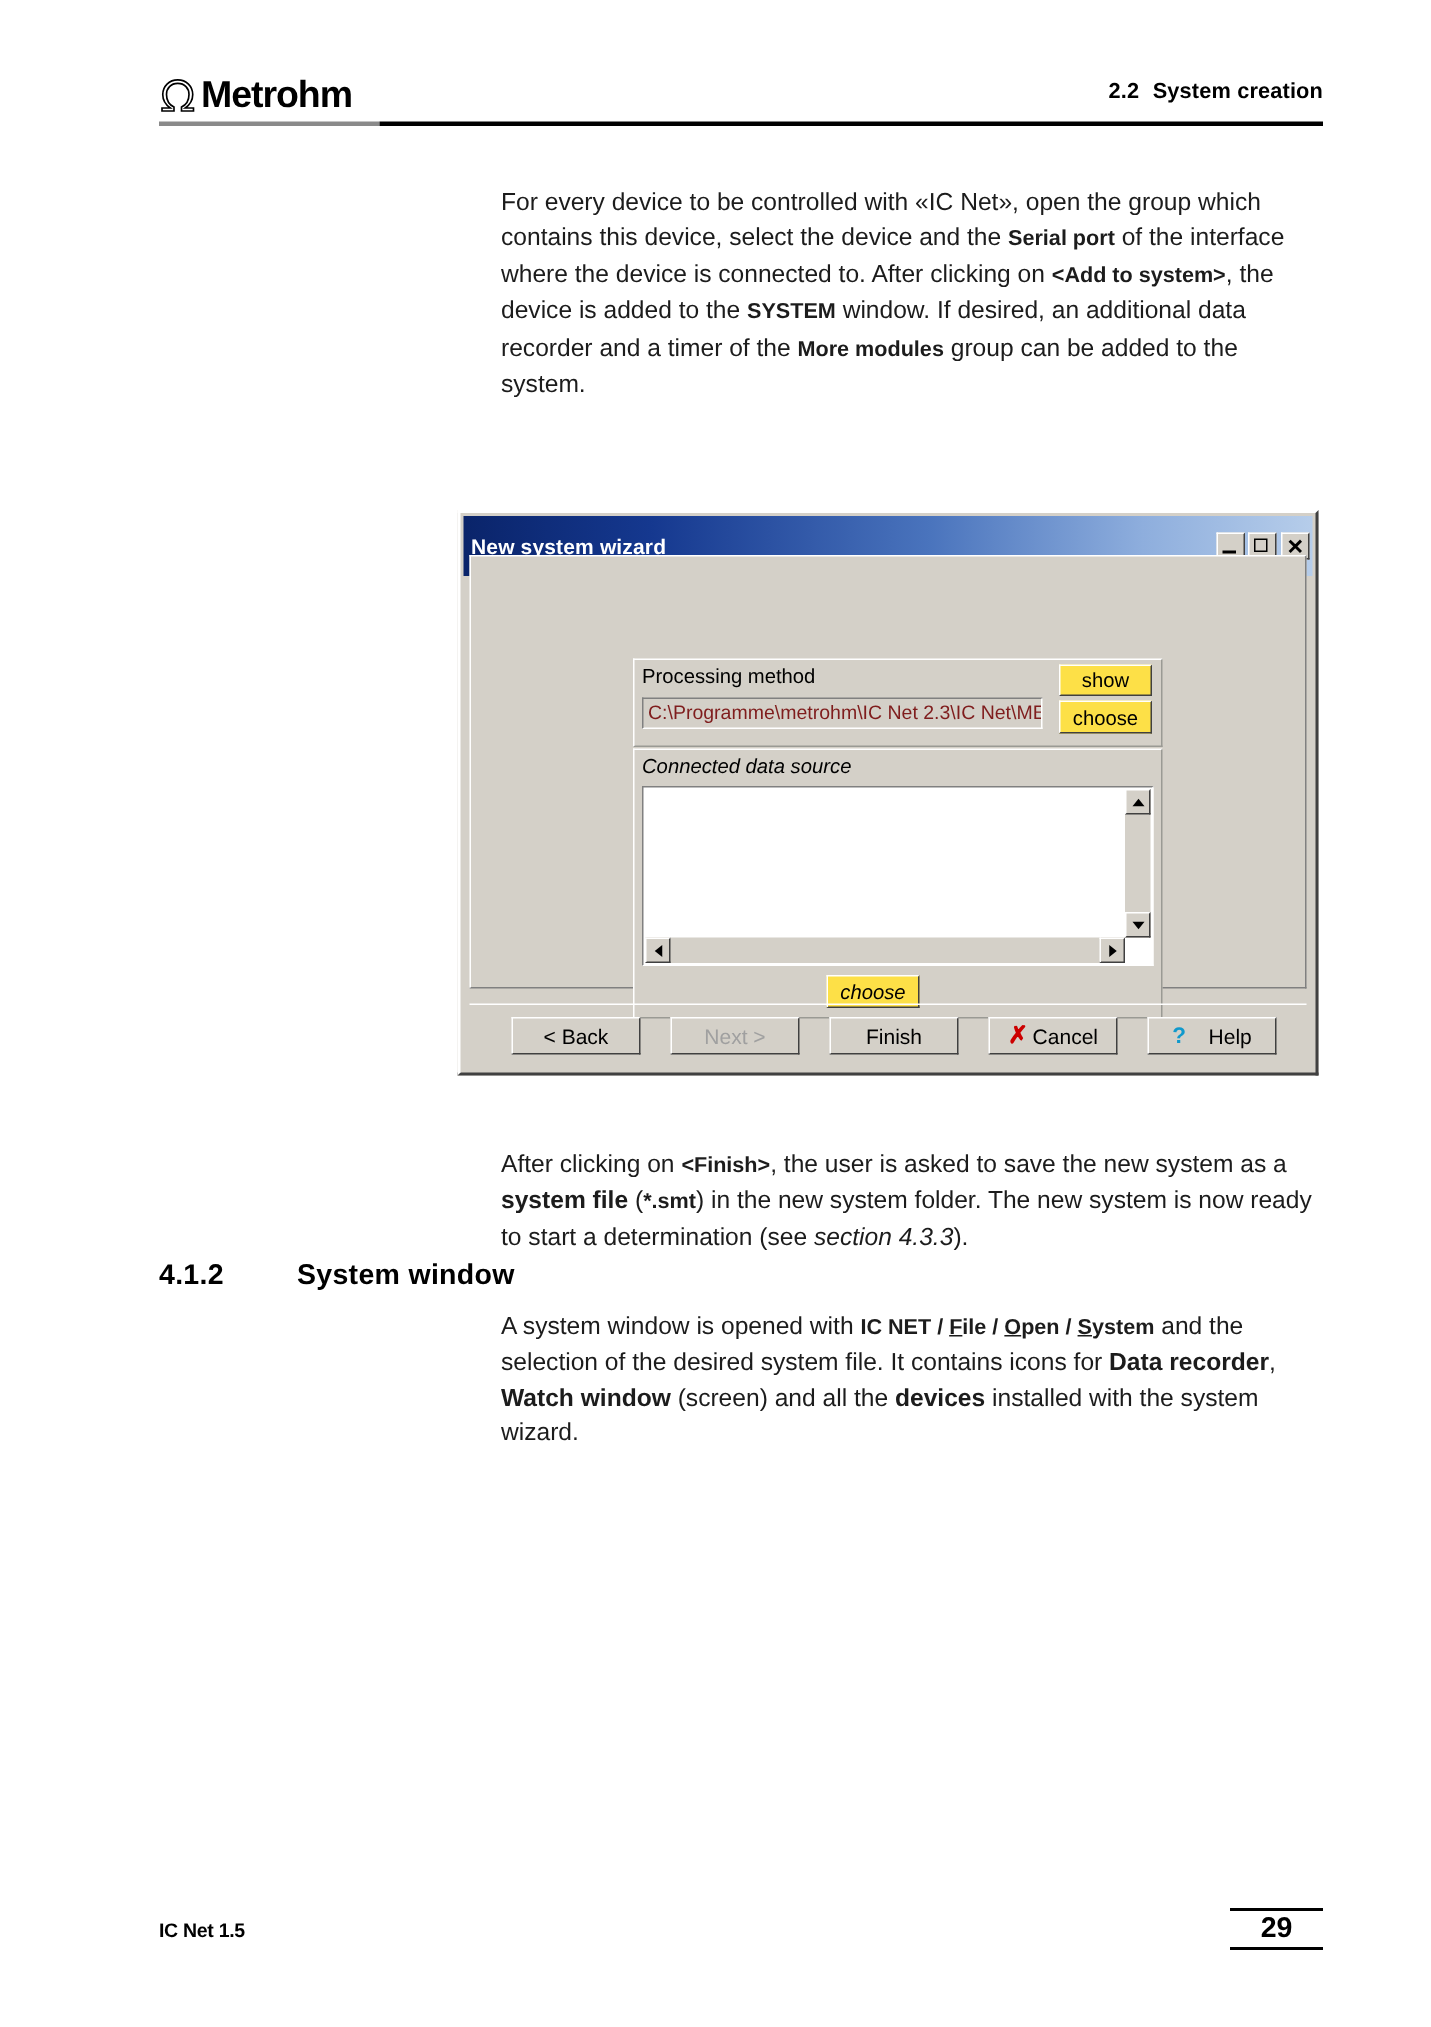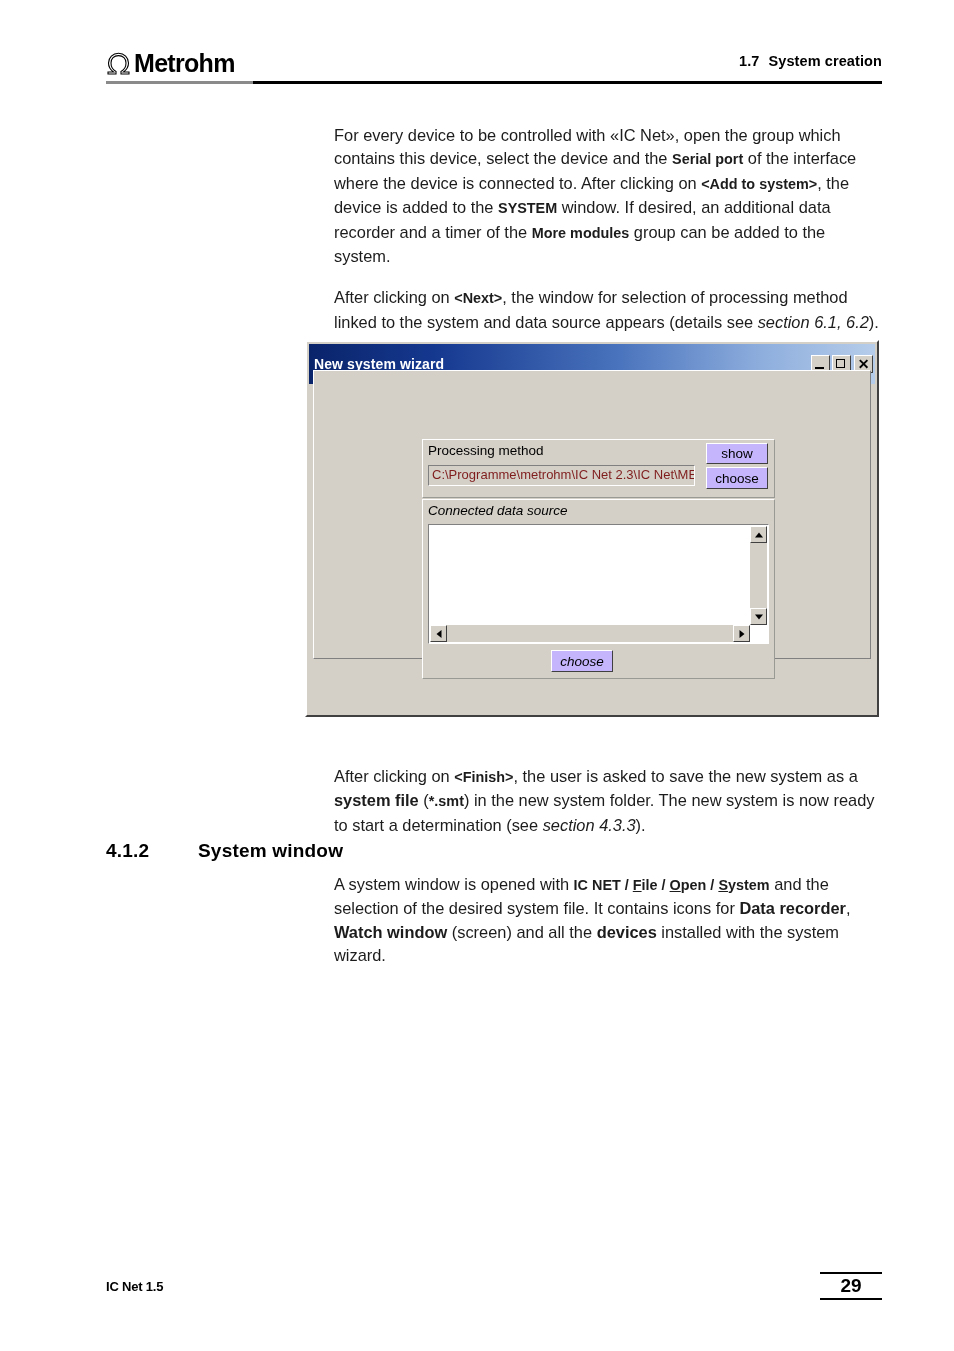--- a/index.html
+++ b/index.html
@@ -282,21 +282,21 @@
     box-sizing: border-box;
     color: #7f1d1d;
     font-size: 13px;
     line-height: 18px;
     padding-left: 3px;
     white-space: nowrap;
     overflow: hidden;
   }
 
   .btn {
-    background: #c4b5fd;
+    background: #fde047;
     border-top: 1.5px solid #ffffff;
     border-left: 1.5px solid #ffffff;
     border-right: 1.5px solid #404040;
     border-bottom: 1.5px solid #404040;
     box-sizing: border-box;
     font-size: 13.5px;
     color: #000;
     text-align: center;
     font-family: "Liberation Sans", sans-serif;
     position: absolute;
@@ -415,32 +415,31 @@
 <body>
 
 <div class="page-header">
   <div class="logo">
     <svg class="logo-mark" viewBox="0 0 26 25">
       <path d="M2 23 L2 21 L7.5 21 C4 18.5 2.5 15.5 2.5 12 C2.5 6.5 6.8 2.2 12.5 2.2 C18.2 2.2 22.5 6.5 22.5 12 C22.5 15.5 21 18.5 17.5 21 L23 21 L23 23 L15 23 L15 20.4 C18.6 18.6 20 15.6 20 12 C20 7.8 17.1 4.6 12.5 4.6 C7.9 4.6 5 7.8 5 12 C5 15.6 6.4 18.6 10 20.4 L10 23 Z" fill="none" stroke="#000000" stroke-width="1.1"></path>
     </svg>
     <span class="logo-text">Metrohm</span>
   </div>
   <div class="header-title">
-    <span class="sec-num">1.7</span><span>System creation</span>
+    <span class="sec-num">2.2</span><span>System creation</span>
   </div>
 </div>
 <div class="header-rule">
   <div class="seg-gray"></div>
   <div class="seg-black"></div>
 </div>
 
 <div class="content">
   <p class="body"><span>For every device to be controlled with «IC Net», open the group which contains this device, select the device and the </span><span class="small-bold">Serial port</span><span> of the interface where the device is connected to. After clicking on </span><span class="small-bold">&lt;Add to system&gt;</span><span>, the device is added to the </span><span class="small-bold">SYSTEM</span><span> window. If desired, an additional data recorder and a timer of the </span><span class="small-bold">More modules</span><span> group can be added to the system.</span></p>
 
-  <p class="body last"><span>After clicking on </span><span class="small-bold">&lt;Next&gt;</span><span>, the window for selection of processing method linked to the system and data source appears (details see </span><span class="i">section 6.1, 6.2</span><span>).</span></p>
 </div>
 
 <div class="dialog">
 
   <div class="titlebar">
     <div class="titlebar-text">New system wizard</div>
     <div class="win-btns">
       <div class="win-btn">
           <span class="ico-min"></span>
         </div>
@@ -480,20 +479,33 @@
           <div class="sb-btn sb-h-rt">
               <span class="arrow right"></span>
             </div>
         </div>
       </div>
       <div class="btn btn-choose2">choose</div>
     </div>
 
   </div>
 
+  <div class="dlg-footer">
+    <div class="fbtn fbtn-back">&lt; Back</div>
+    <div class="fbtn fbtn-next disabled">Next &gt;</div>
+    <div class="fbtn fbtn-finish">Finish</div>
+    <div class="fbtn fbtn-cancel">
+        <span class="ico-x">✗</span>
+        <span>Cancel</span>
+      </div>
+    <div class="fbtn fbtn-help">
+        <span class="ico-q">?</span>
+        <span>Help</span>
+      </div>
+  </div>
 
 </div>
 
 <div class="content" style="top:741px;">
   <p class="body last"><span>After clicking on </span><span class="small-bold">&lt;Finish&gt;</span><span>, the user is asked to save the new system as a </span><span class="b">system file</span><span> (</span><span class="small-bold">*.smt</span><span>) in the new system folder. The new system is now ready to start a determination (see </span><span class="i">section 4.3.3</span><span>).</span></p>
 </div>
 
 <div class="section-heading">
   <span class="num">4.1.2</span><span>System window</span>
 </div>

